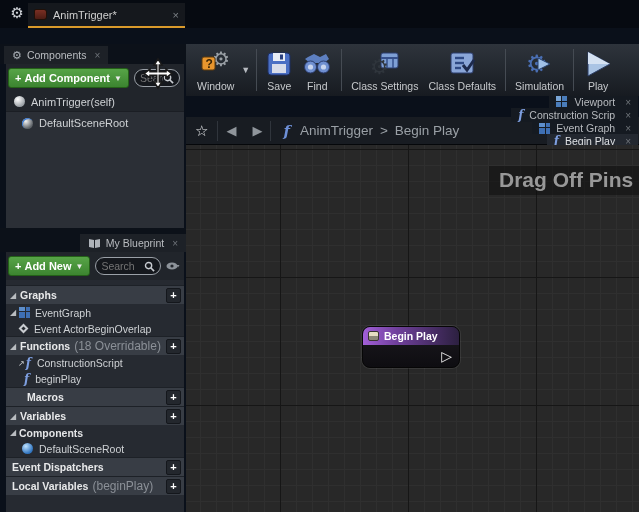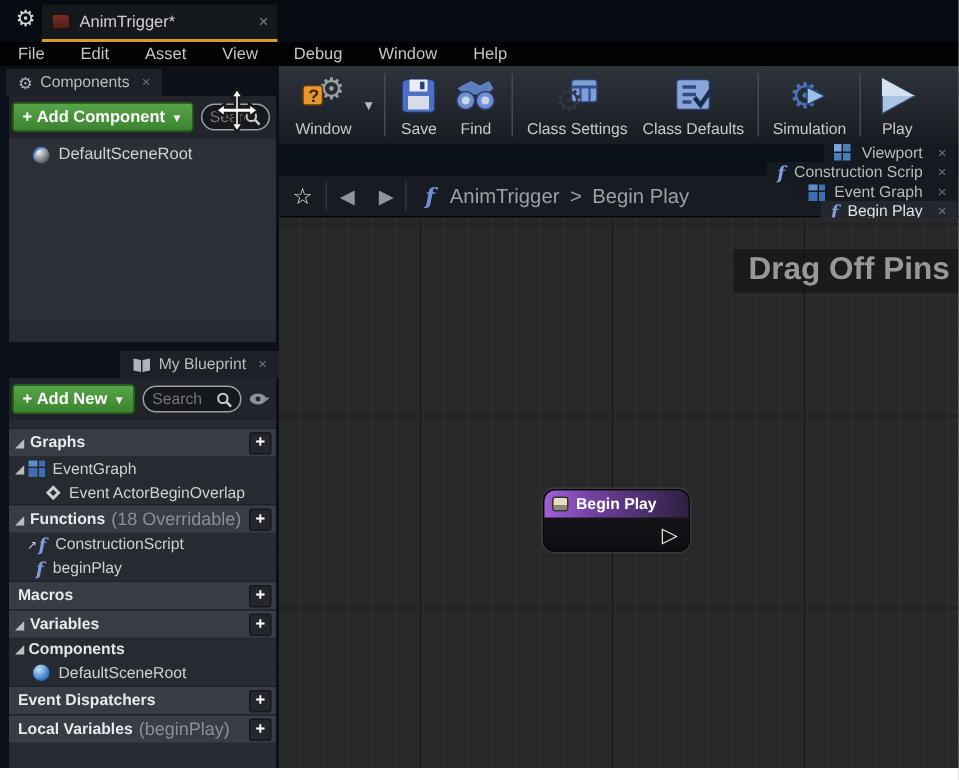--- a/index.html
+++ b/index.html
@@ -112,29 +112,20 @@
 
   <div class="titlebar">
     <div class="app-logo">⚙</div>
     <div class="doc-tab">
       <span class="book"></span>
       <span class="lbl">AnimTrigger*</span>
       <span class="x">×</span>
     </div>
   </div>
 
-  <div class="menubar">
-    <span class="menu-item">File</span>
-    <span class="menu-item">Edit</span>
-    <span class="menu-item">Asset</span>
-    <span class="menu-item">View</span>
-    <span class="menu-item">Debug</span>
-    <span class="menu-item">Window</span>
-    <span class="menu-item">Help</span>
-  </div>
 
   <div class="leftcol">
 
     <div class="panel-tabrow">
       <div class="panel-tab">
         <span class="gear-glyph" style="font-size:11px">⚙</span>
         <span class="ptlbl">Components</span>
         <span class="x">×</span>
       </div>
     </div>
@@ -146,20 +137,24 @@
           <span class="caret">▼</span>
         </div>
         <div class="searchpill">
           <input placeholder="Search" style="">
           <svg class="mag" viewBox="0 0 12 12">
               <circle cx="5" cy="5" r="3.4" fill="none" stroke="#c8ccd1" stroke-width="1.5"></circle>
               <line x1="7.6" y1="7.6" x2="11" y2="11" stroke="#c8ccd1" stroke-width="1.8"></line>
             </svg>
         </div>
       </div>
+      <div class="tree-row" style="background:#21252b;border-bottom:1px solid #1b1e24;">
+        <span class="sph sph-white"></span>
+        <span>AnimTrigger(self)</span>
+      </div>
       <div class="tree-row" style="background:#2b2f36;height:22px;">
         <span class="sph sph-grey" style="margin-left:16px;"></span>
         <span>DefaultSceneRoot</span>
       </div>
       <div style="height:100px;background:#2b2f36;"></div>
     </div>
 
     <div class="panel-tabrow" style="height:24px;justify-content:flex-end;">
       <div class="panel-tab">
         <svg width="13" height="11" viewBox="0 0 13 11">
@@ -199,21 +194,21 @@
       <div class="mb-item" style="padding-left:4px;height:17px;">
         <span class="tri" style="color:#b9bcc0;font-size:8px;width:9px;">◢</span>
         <span class="sq4">
             <i></i>
             <i></i>
             <i></i>
             <i></i>
           </span>
         <span>EventGraph</span>
       </div>
-      <div class="mb-item" style="padding-left:24px;">
+      <div class="mb-item" style="padding-left:12px;">
         <span class="evt-d"></span>
         <span>Event ActorBeginOverlap</span>
       </div>
 
       <div class="sec-head">
         <span class="tri">◢</span>
         <span class="shlbl">Functions</span>
         <span class="shsub">(18 Overridable)</span>
         <span class="plusbtn">+</span>
       </div>
@@ -221,21 +216,21 @@
         <span style="color:#c9ccd0;font-size:8px;margin-right:1px;">↗</span>
         <span class="fico">f</span>
         <span>ConstructionScript</span>
       </div>
       <div class="mb-item" style="padding-left:18px;height:16px;">
         <span class="fico">f</span>
         <span>beginPlay</span>
       </div>
 
       <div class="sec-head">
-        <span class="shlbl" style="margin-left:2px;">Macros</span>
+        <span class="shlbl" style="margin-left:17px;">Macros</span>
         <span class="plusbtn">+</span>
       </div>
 
       <div class="sec-head">
         <span class="tri">◢</span>
         <span class="shlbl">Variables</span>
         <span class="plusbtn">+</span>
       </div>
       <div class="mb-item" style="padding-left:4px;height:15px;">
         <span class="tri" style="color:#b9bcc0;font-size:8px;width:9px;">◢</span>

